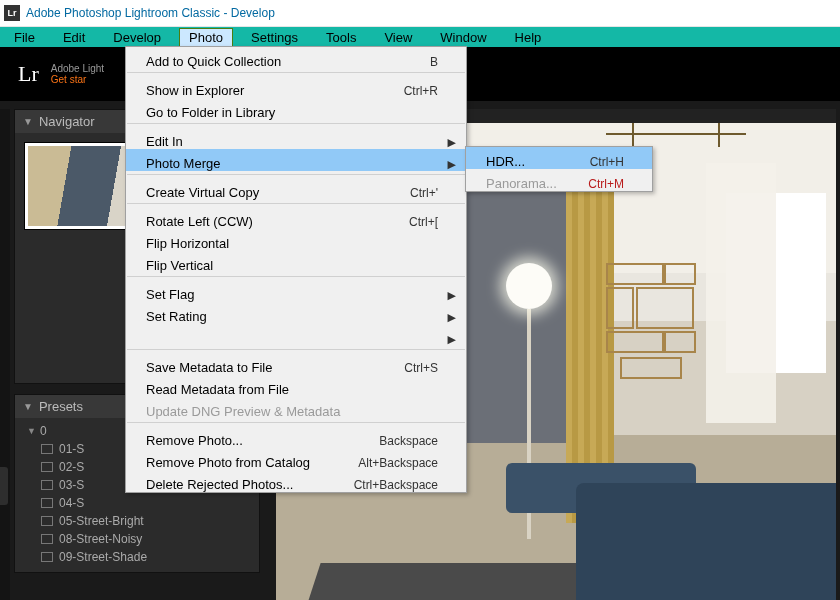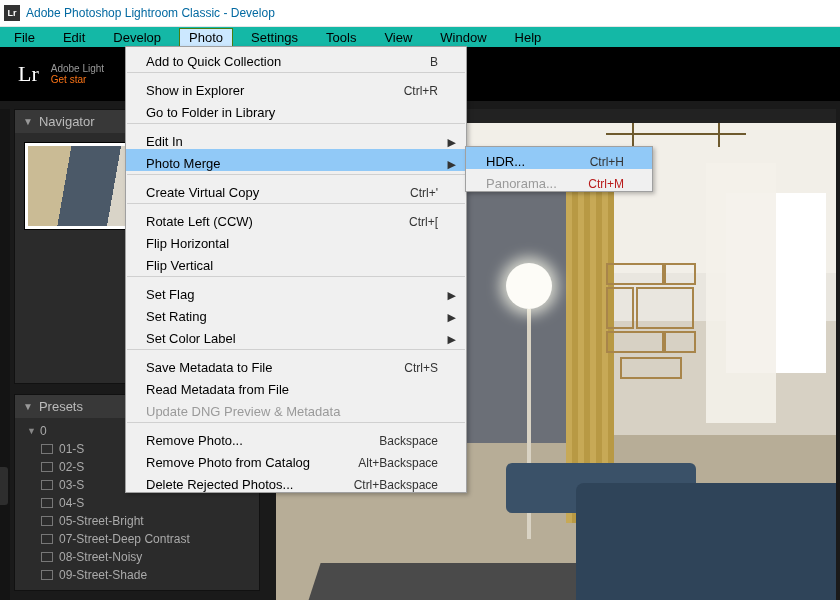--- a/index.html
+++ b/index.html
@@ -131,24 +131,20 @@
             <div class="preset-item">
               <span class="box"></span>
               <span>04-S</span>
             </div>
             <div class="preset-item">
               <span class="box"></span>
               <span>05-Street-Bright</span>
             </div>
             <div class="preset-item">
               <span class="box"></span>
-              <span>07-Street-Deep Contrast</span>
-            </div>
-            <div class="preset-item">
-              <span class="box"></span>
               <span>08-Street-Noisy</span>
             </div>
             <div class="preset-item">
               <span class="box"></span>
               <span>09-Street-Shade</span>
             </div>
           </div>
       </div>
     </div>
   </div>
@@ -221,21 +217,20 @@
     <div class="dd-sep"></div>
     <div class="dd-row">
       <span class="lbl">Set Flag</span>
       <span class="arrow">▶</span>
     </div>
     <div class="dd-row">
       <span class="lbl">Set Rating</span>
       <span class="arrow">▶</span>
     </div>
     <div class="dd-row">
-      <span class="lbl">Set Color Label</span>
       <span class="arrow">▶</span>
     </div>
     <div class="dd-sep"></div>
     <div class="dd-row">
       <span class="lbl">Save Metadata to File</span>
       <span class="sc">Ctrl+S</span>
     </div>
     <div class="dd-row">
       <span class="lbl">Read Metadata from File</span>
     </div>

